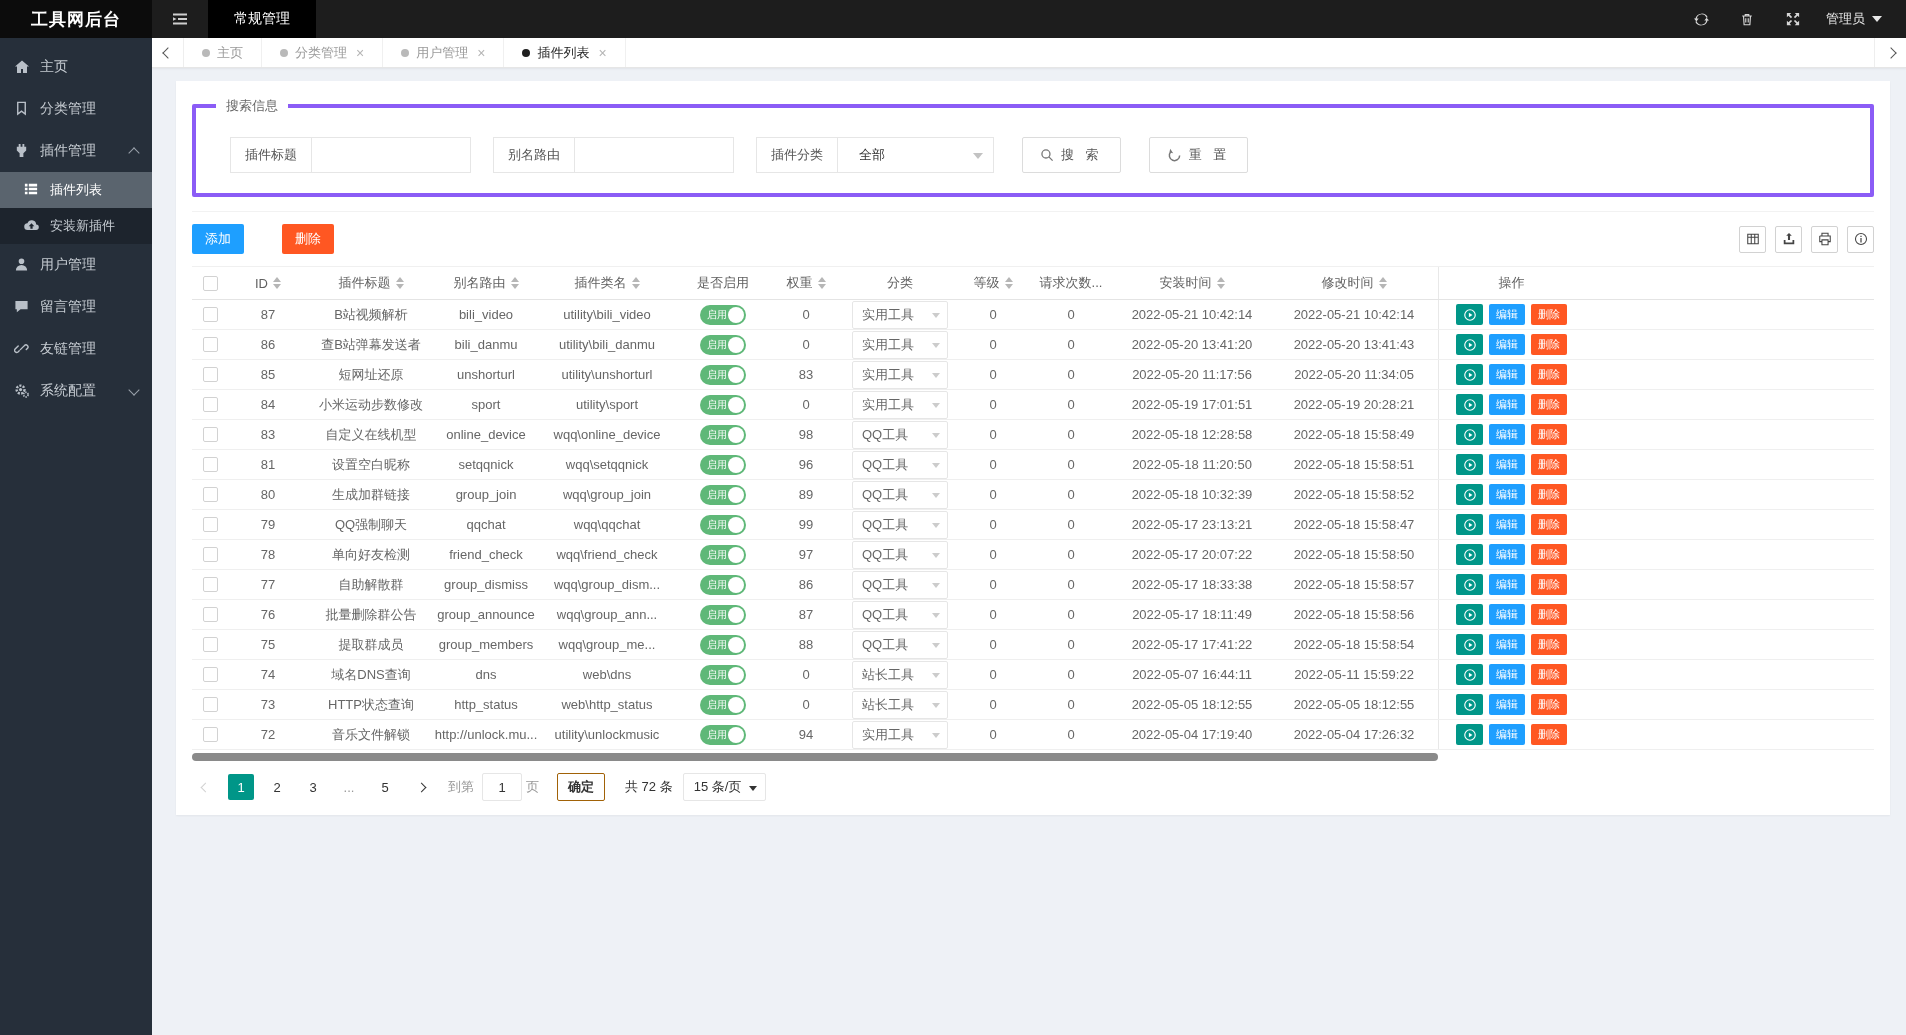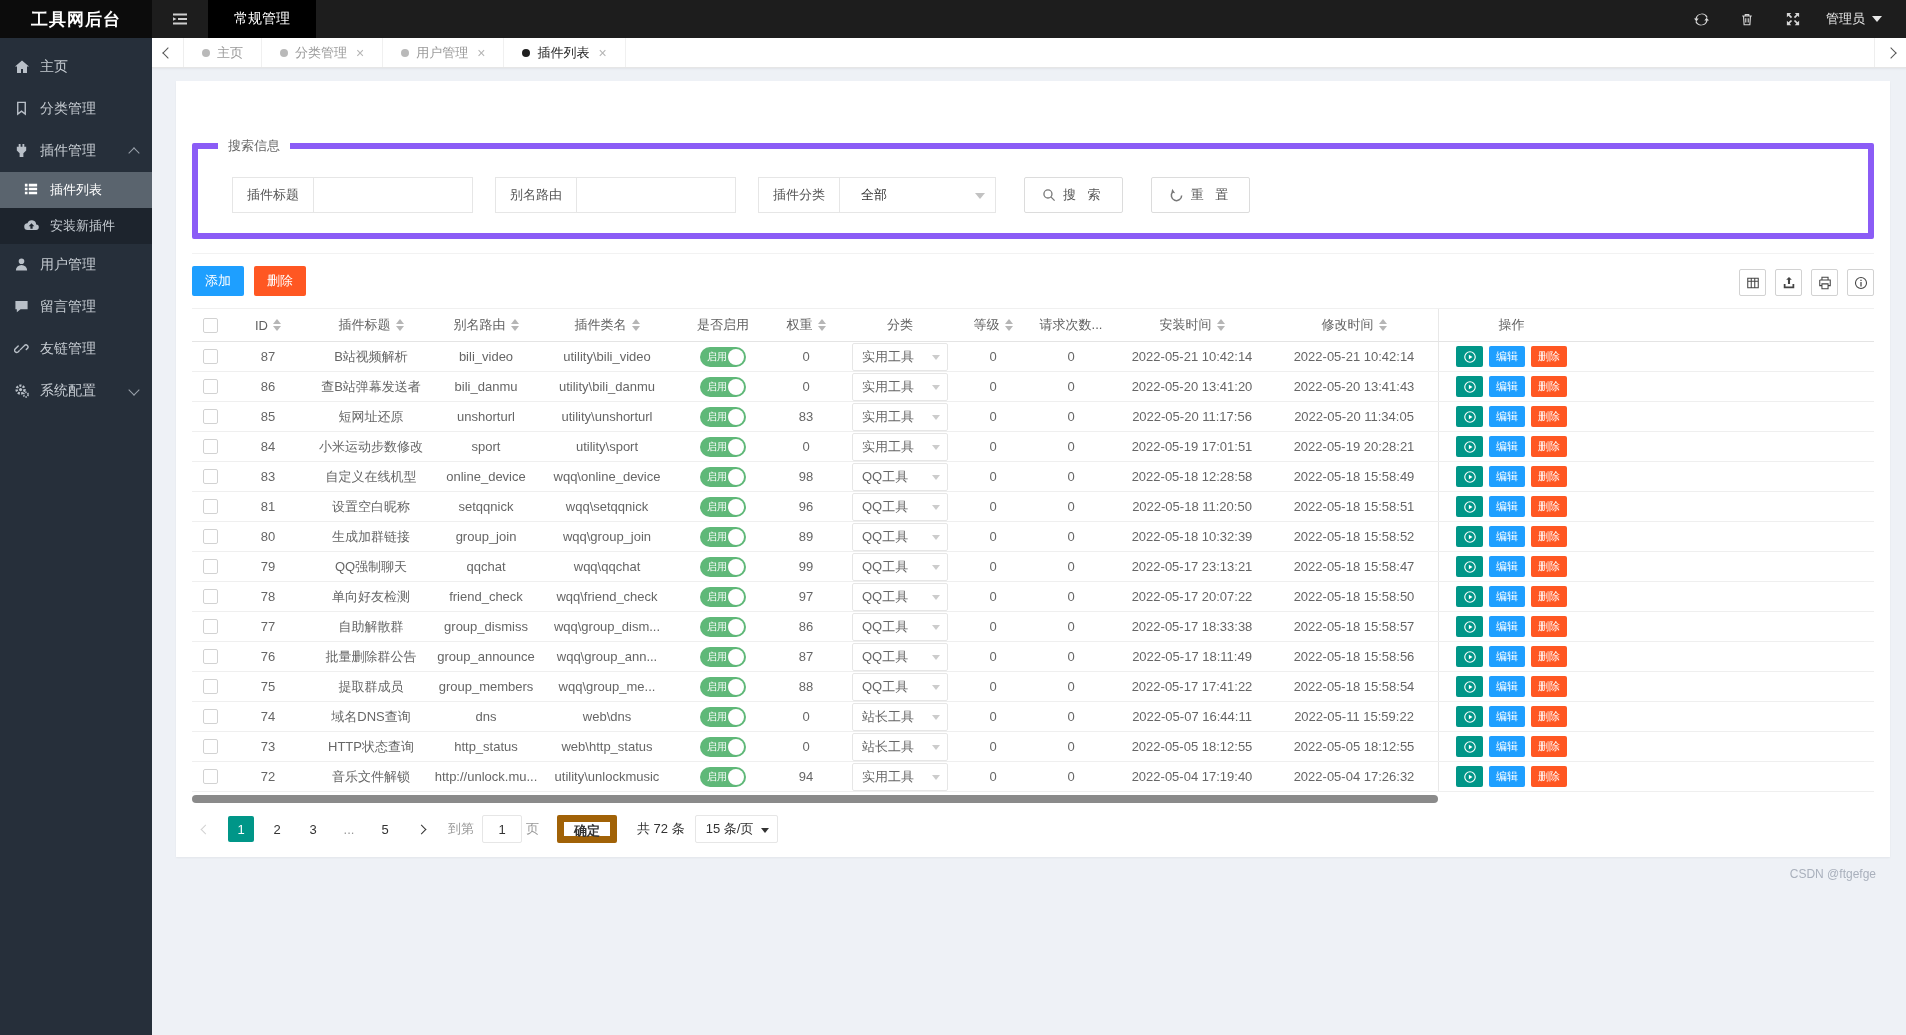--- a/index.html
+++ b/index.html
@@ -44,36 +44,36 @@
   .tab { display:flex; align-items:center; gap:7px; padding:0 18px; border-right:1px solid #f0f0f0; color:#9a9a9a; cursor:pointer; font-size:13px; }
   .tab .dot { width:8px; height:8px; border-radius:50%; background:#b9b9b9; }
   .tab.active { color:#1f1f1f; }
   .tab.active .dot { background:#1f1f1f; }
   .tab .x { color:#b5b5b5; font-size:14px; line-height:1; margin-left:2px; }
 
   .workspace { flex:1; padding:13px 16px 0 24px; overflow:hidden; }
   .card { background:#fff; box-shadow:0 1px 2px rgba(0,0,0,.05); padding:16px 16px 14px 16px; }
 
   
-  fieldset.search { border:6px solid #8b5cf6; border-radius:2px; padding:16px 14px 20px 34px;margin-top:40px; }
+  fieldset.search { border:4px solid #8b5cf6; border-radius:2px; padding:16px 14px 20px 34px; }
   fieldset.search legend { color:#666; font-size:13px; padding:0 10px; margin-left:-14px; }
   .search-row { display:flex; align-items:center; margin-top:6px; }
   .fgroup { display:flex; align-items:stretch; border:1px solid #e6e6e6; height:36px; background:#fff; }
   .fgroup .flabel { display:flex; align-items:center; padding:0 14px; color:#555; border-right:1px solid #e6e6e6; white-space:nowrap; }
   .fgroup input { border:none; outline:none; width:158px; padding:0 10px; font-size:13px; color:#333; font-family:inherit; }
   .fgroup.sel { margin-left:22px;gap:9px; }
   .fgroup + .fgroup { margin-left:22px; }
   .fake-select { position:relative; width:146px; display:flex; align-items:center; padding:0 24px 0 12px; color:#333; cursor:pointer; }
   .fake-select .sel-caret { position:absolute; right:10px; top:15px; width:0; height:0; border-left:5px solid transparent; border-right:5px solid transparent; border-top:6px solid #c2c2c2; }
   .btn-plain { display:flex; align-items:center; gap:7px; height:36px; padding:0 17px; background:#fff; border:1px solid #dcdcdc; border-radius:2px; color:#555; font-size:13px; cursor:pointer; margin-left:28px; letter-spacing:4px; }
   .btn-plain .bi { color:#777; }
 
   
   .table-panel { margin-top:14px; border-top:1px solid #f2f2f2; padding-top:12px; }
-  .toolbar { display:flex; align-items:flex-end; }
+  .toolbar { display:flex; align-items:center;gap:28px; }
   .btn-add { background:#1E9FFF; color:#fff; border:none; border-radius:2px; height:30px; padding:0 13px; font-size:13px; cursor:pointer; font-family:inherit; }
   .btn-del { background:#FF5722; color:#fff; border:none; border-radius:2px; height:30px; padding:0 13px; font-size:13px; margin-left:10px; cursor:pointer; font-family:inherit; }
   .tool-icons { margin-left:auto; display:flex; gap:9px; }
   .ibtn { width:27px; height:27px; border:1px solid #d2d2d2; border-radius:2px; background:#fff; display:flex; align-items:center; justify-content:center; color:#444; cursor:pointer; }
 
   
   .tbl { margin-top:12px; }
   .tr { display:flex; align-items:center; height:30px; border-bottom:1px solid #efefef; }
   .tr.head { height:34px; border-top:1px solid #f0f0f0; border-bottom:1px solid #e4e4e4; color:#5f5f5f; }
   .td { display:flex; align-items:center; justify-content:center; text-align:center; overflow:hidden; white-space:nowrap; font-size:13px; }
@@ -102,21 +102,21 @@
   .pager { display:flex; align-items:center; margin-top:12px; color:#333; }
   .pg { min-width:26px; height:26px; display:flex; align-items:center; justify-content:center; margin-right:10px; cursor:pointer; border-radius:2px; padding:0 4px; }
   .pg.disabled { color:#d2d2d2; cursor:default; }
   .pg.active { background:#009688; color:#fff; cursor:default; }
   .pg.dots { color:#999; cursor:default; }
   .chev-sm-l,.chev-sm-r { width:7px; height:7px; border-right:1.5px solid currentColor; border-bottom:1.5px solid currentColor; }
   .chev-sm-l { transform:rotate(135deg); }
   .chev-sm-r { transform:rotate(-45deg); }
   .pg-text { color:#999; margin:0 8px 0 4px; }
   .pg-input { width:40px; height:28px; border:1px solid #e6e6e6; border-radius:2px; text-align:center; font-size:13px; color:#333; outline:none; font-family:inherit; }
-  .pg-confirm { height:28px; border:7px solid #a16207; background:#fff; border-radius:2px; padding:0 10px; margin:0 10px; font-size:13px; color:#333; font-weight:bold; cursor:pointer; font-family:inherit; }
+  .pg-confirm { height:28px; border:1px solid #a16207; background:#fff; border-radius:2px; padding:0 10px; margin:0 10px; font-size:13px; color:#333; font-weight:bold; cursor:pointer; font-family:inherit; }
   .pg-total { margin:0 10px; color:#333; }
   .pg-size { position:relative; height:28px; border:1px solid #e6e6e6; border-radius:2px; display:flex; align-items:center; padding:0 24px 0 10px; cursor:pointer; color:#333; }
   .pg-size .sel-caret { position:absolute; right:8px; top:12px; width:0; height:0; border-left:4px solid transparent; border-right:4px solid transparent; border-top:5px solid #333; }
 
   .watermark { text-align:right; padding:10px 14px 0 0; color:#a9b0bc; font-size:12px; }
 </style>
 </head>
 <body>
 
 <div class="app">
@@ -1002,16 +1002,15 @@
             <button class="pg-confirm">确定</button>
             <span class="pg-total">共 72 条</span>
             <span class="pg-size">
               <span>15 条/页</span>
               <i class="sel-caret"></i>
             </span>
           </div>
         </div>
       </div>
 
-      <div class="watermark">CSDN @ftgefge</div>
     </div>
   </div>
 </div>
 
 </body></html>

